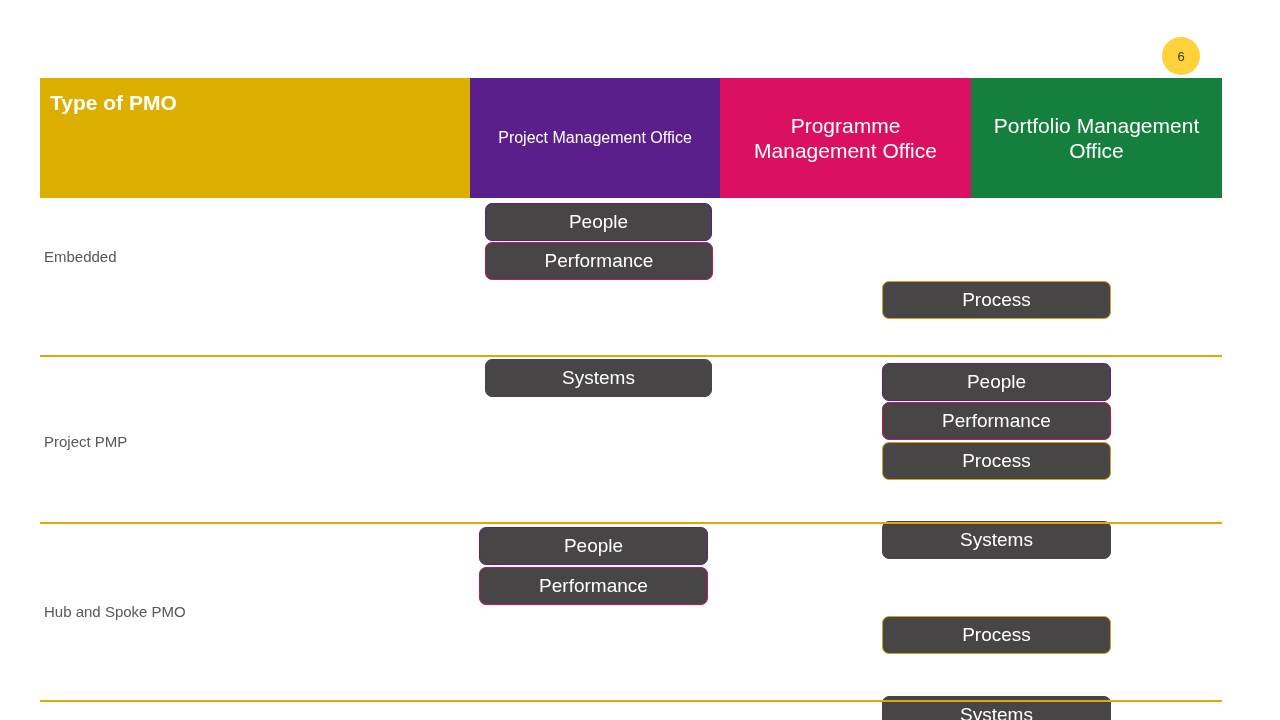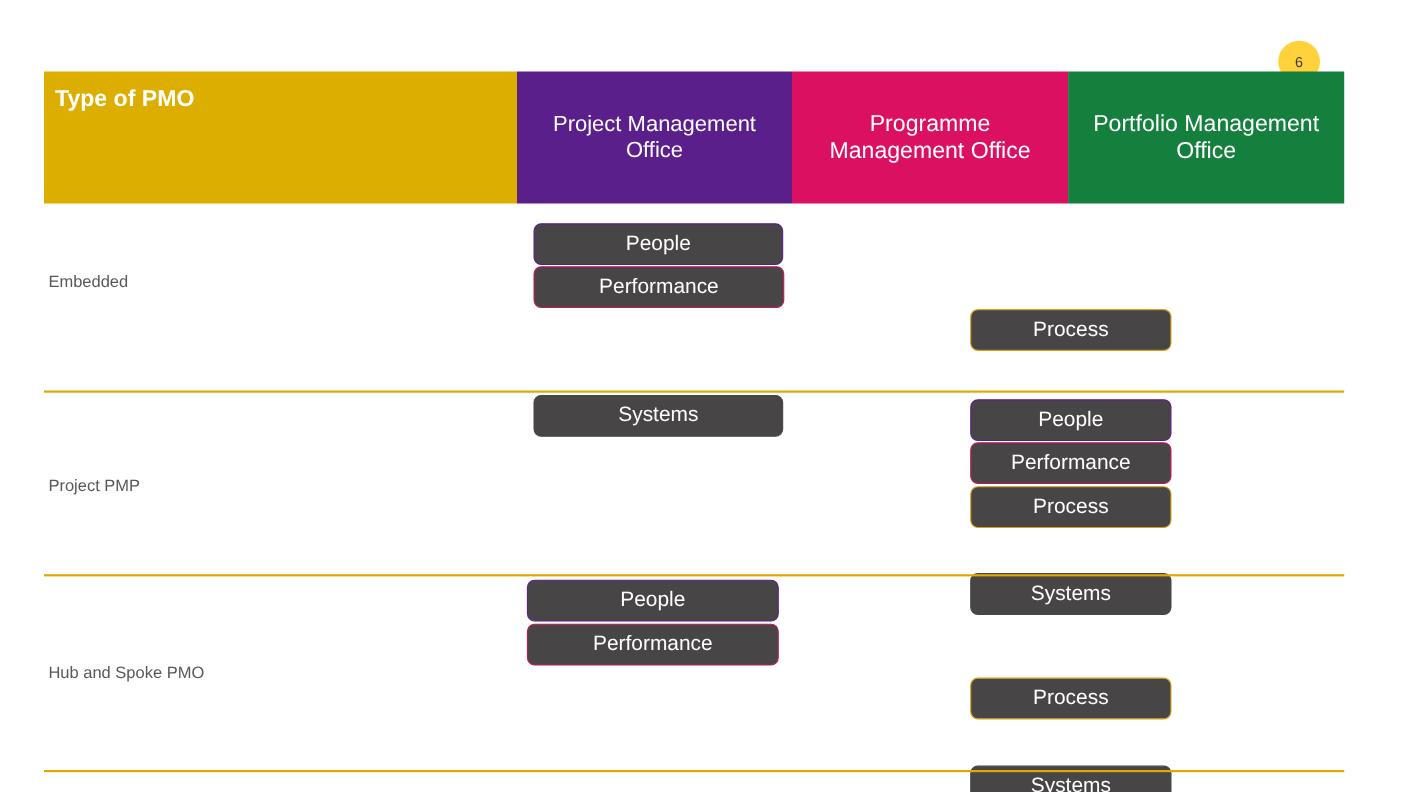--- a/index.html
+++ b/index.html
@@ -36,21 +36,21 @@
     display: flex;
     align-items: center;
     justify-content: center;
     z-index: 5;
   }
 
   
   .header-band {
     position: absolute;
     left: 40px;
-    top: 65px;
+    top: 78px;
     width: 1182px;
     height: 120px;
     display: flex;
     z-index: 6;
   }
   .hdr-cell {
     display: flex;
     align-items: center;
     justify-content: center;
     color: #ffffff;
@@ -63,21 +63,21 @@
     background: #DCAE00;
     justify-content: flex-start;
     align-items: flex-start;
     padding: 12px 0 0 10px;
     font-size: 21px;
     font-weight: bold;
   }
   .hdr-proj {
     width: 250px;
     background: #5B1F8C;
-    font-size: 20px;
+    font-size: 16px;
     padding: 0 14px;
   }
   .hdr-prog {
     width: 251px;
     background: #DC1060;
     font-size: 21px;
     padding: 0 14px;
     justify-content: flex-end;
   }
   .hdr-port {
@@ -123,21 +123,21 @@
     border: 1.6px solid #474546;
   }
   .cap.b-people  { border-color: #5B1F8C; }
   .cap.b-perf    { border-color: #C2185B; }
   .cap.b-process { border-color: #D4A017; }
   .cap.b-systems { border-color: #474546; margin-top: 40px; }
 
   .col-proj { left: 485px; width: 227px; }
   .col-proj-b { left: 485px; width: 228px; }
   .col-proj-c { left: 479px; width: 229px; }
-  .col-port { left: 882px; width: 183px; }
+  .col-port { left: 882px; width: 229px; }
 </style>
 </head>
 <body>
 
 <div id="slide">
 
   <div class="page-badge">6</div>
 
   <div class="header-band">
     <div class="hdr-cell hdr-type">

